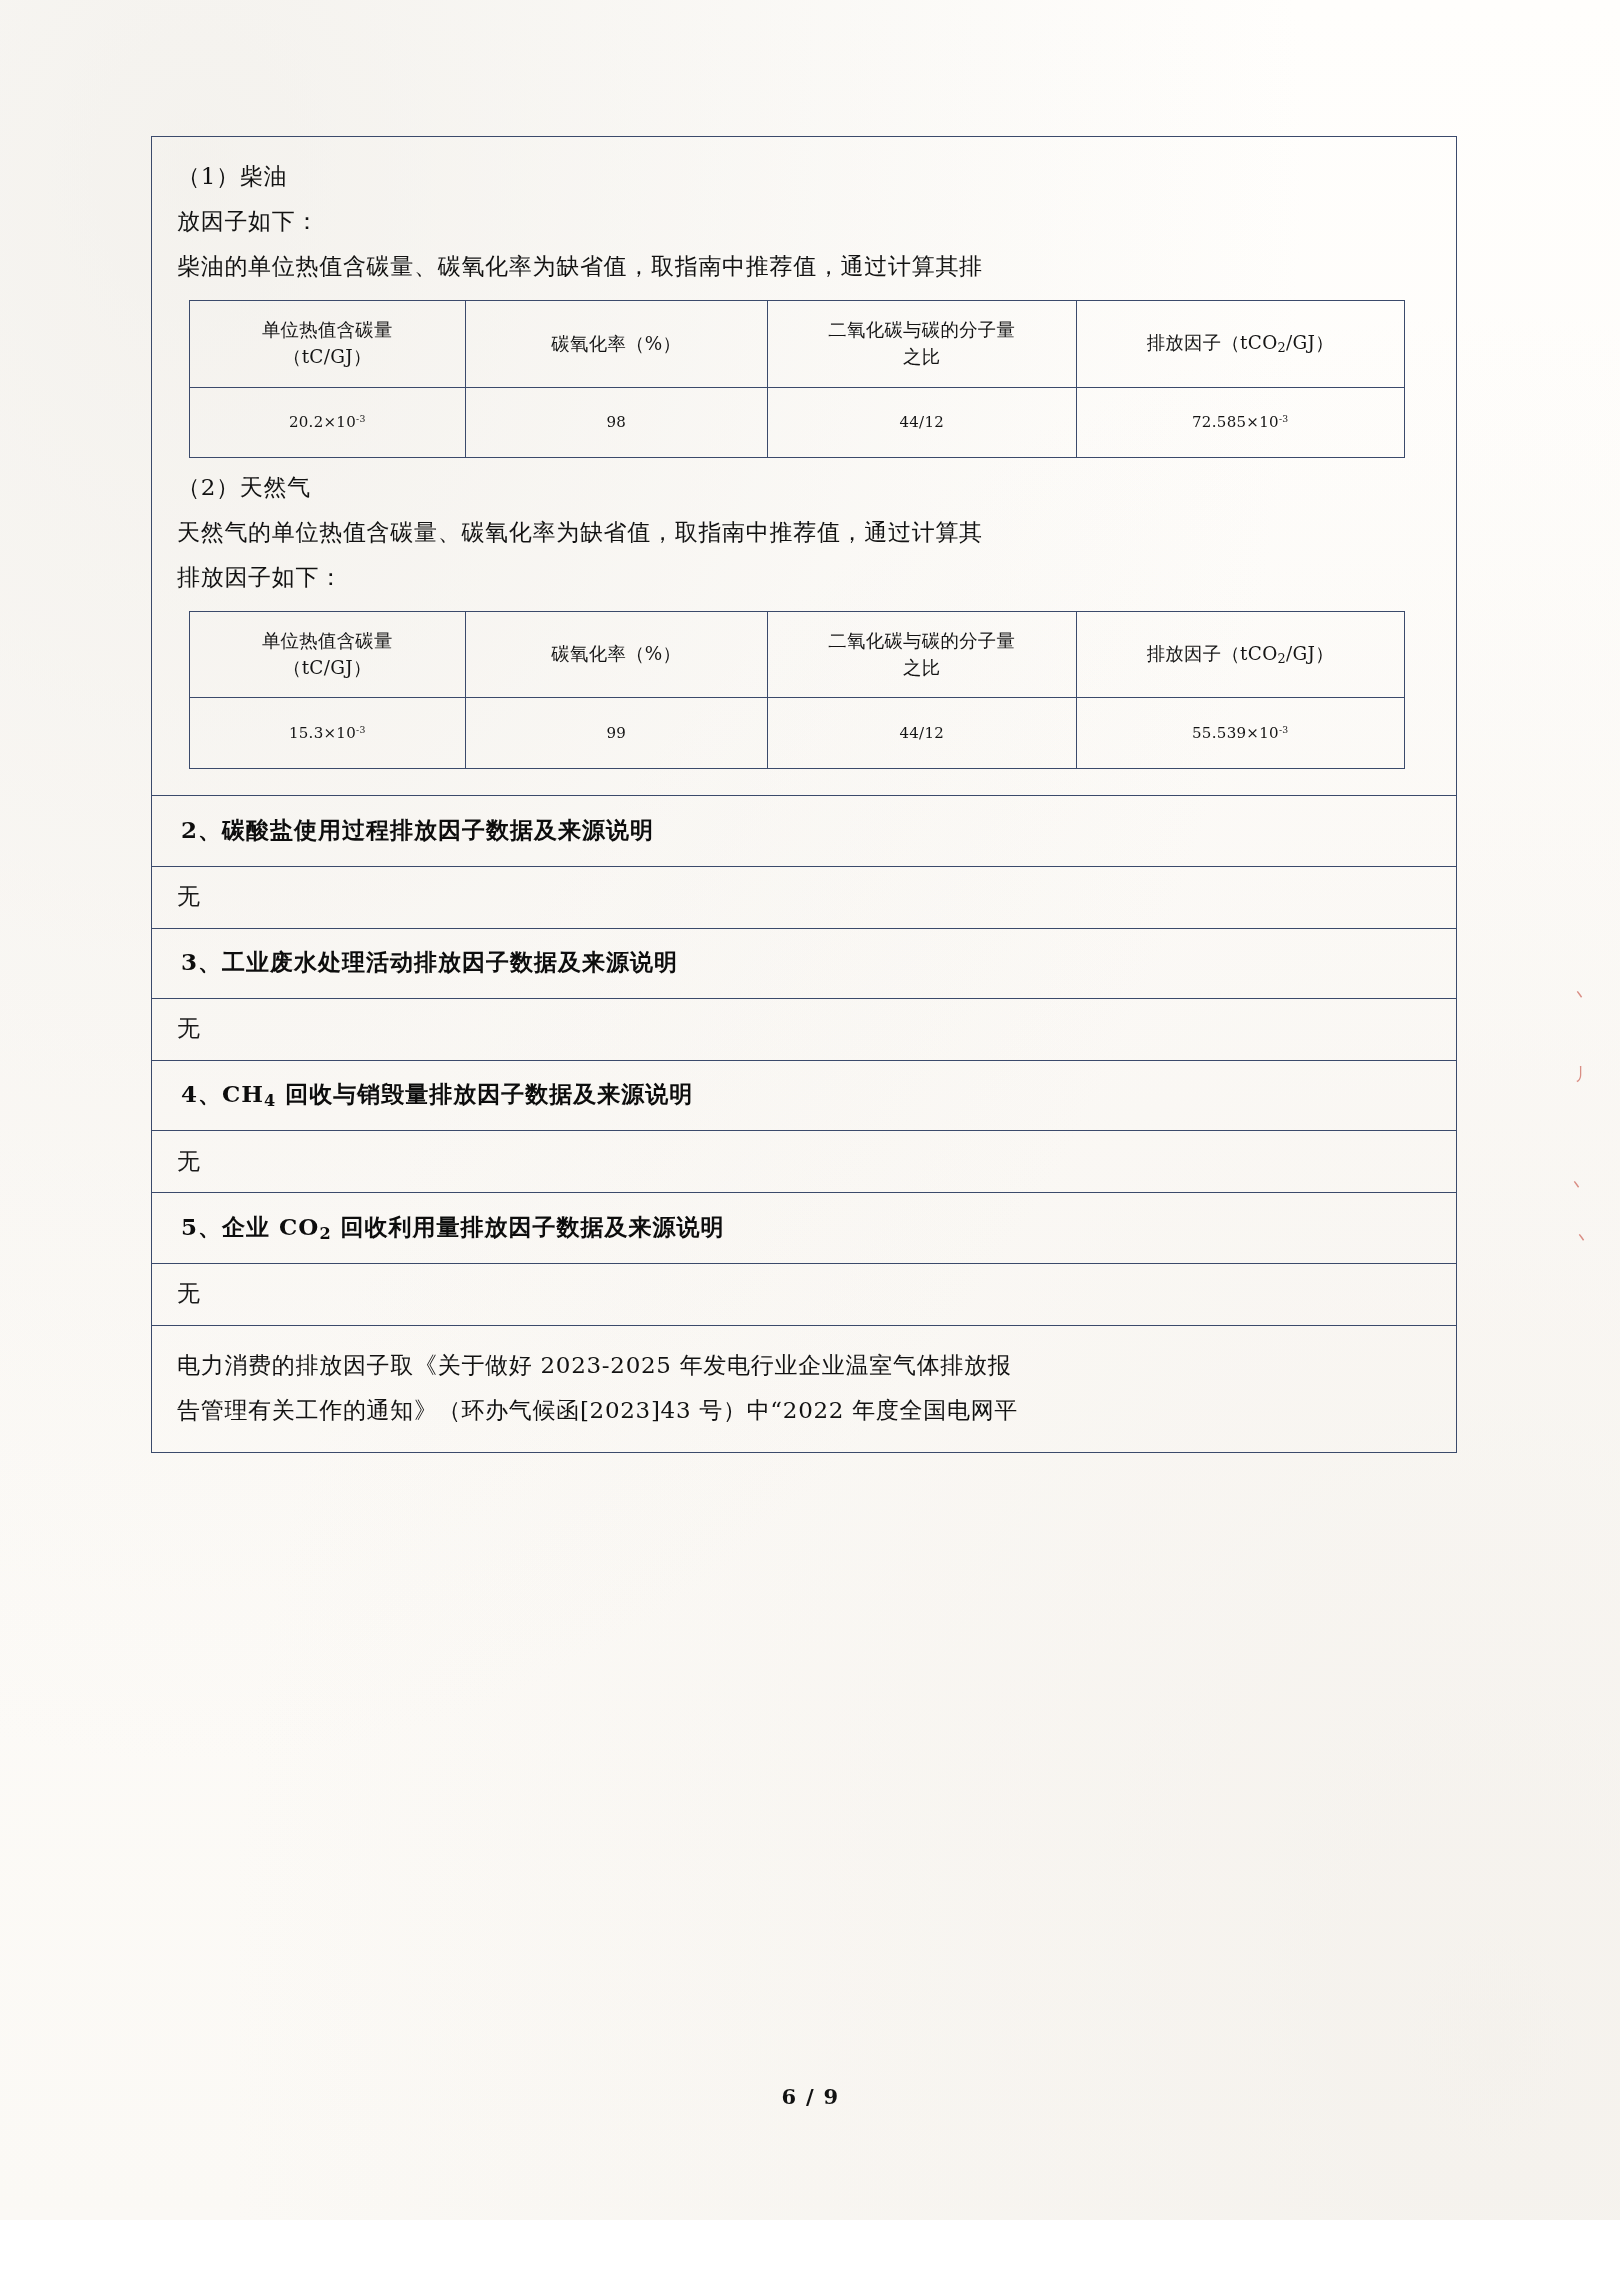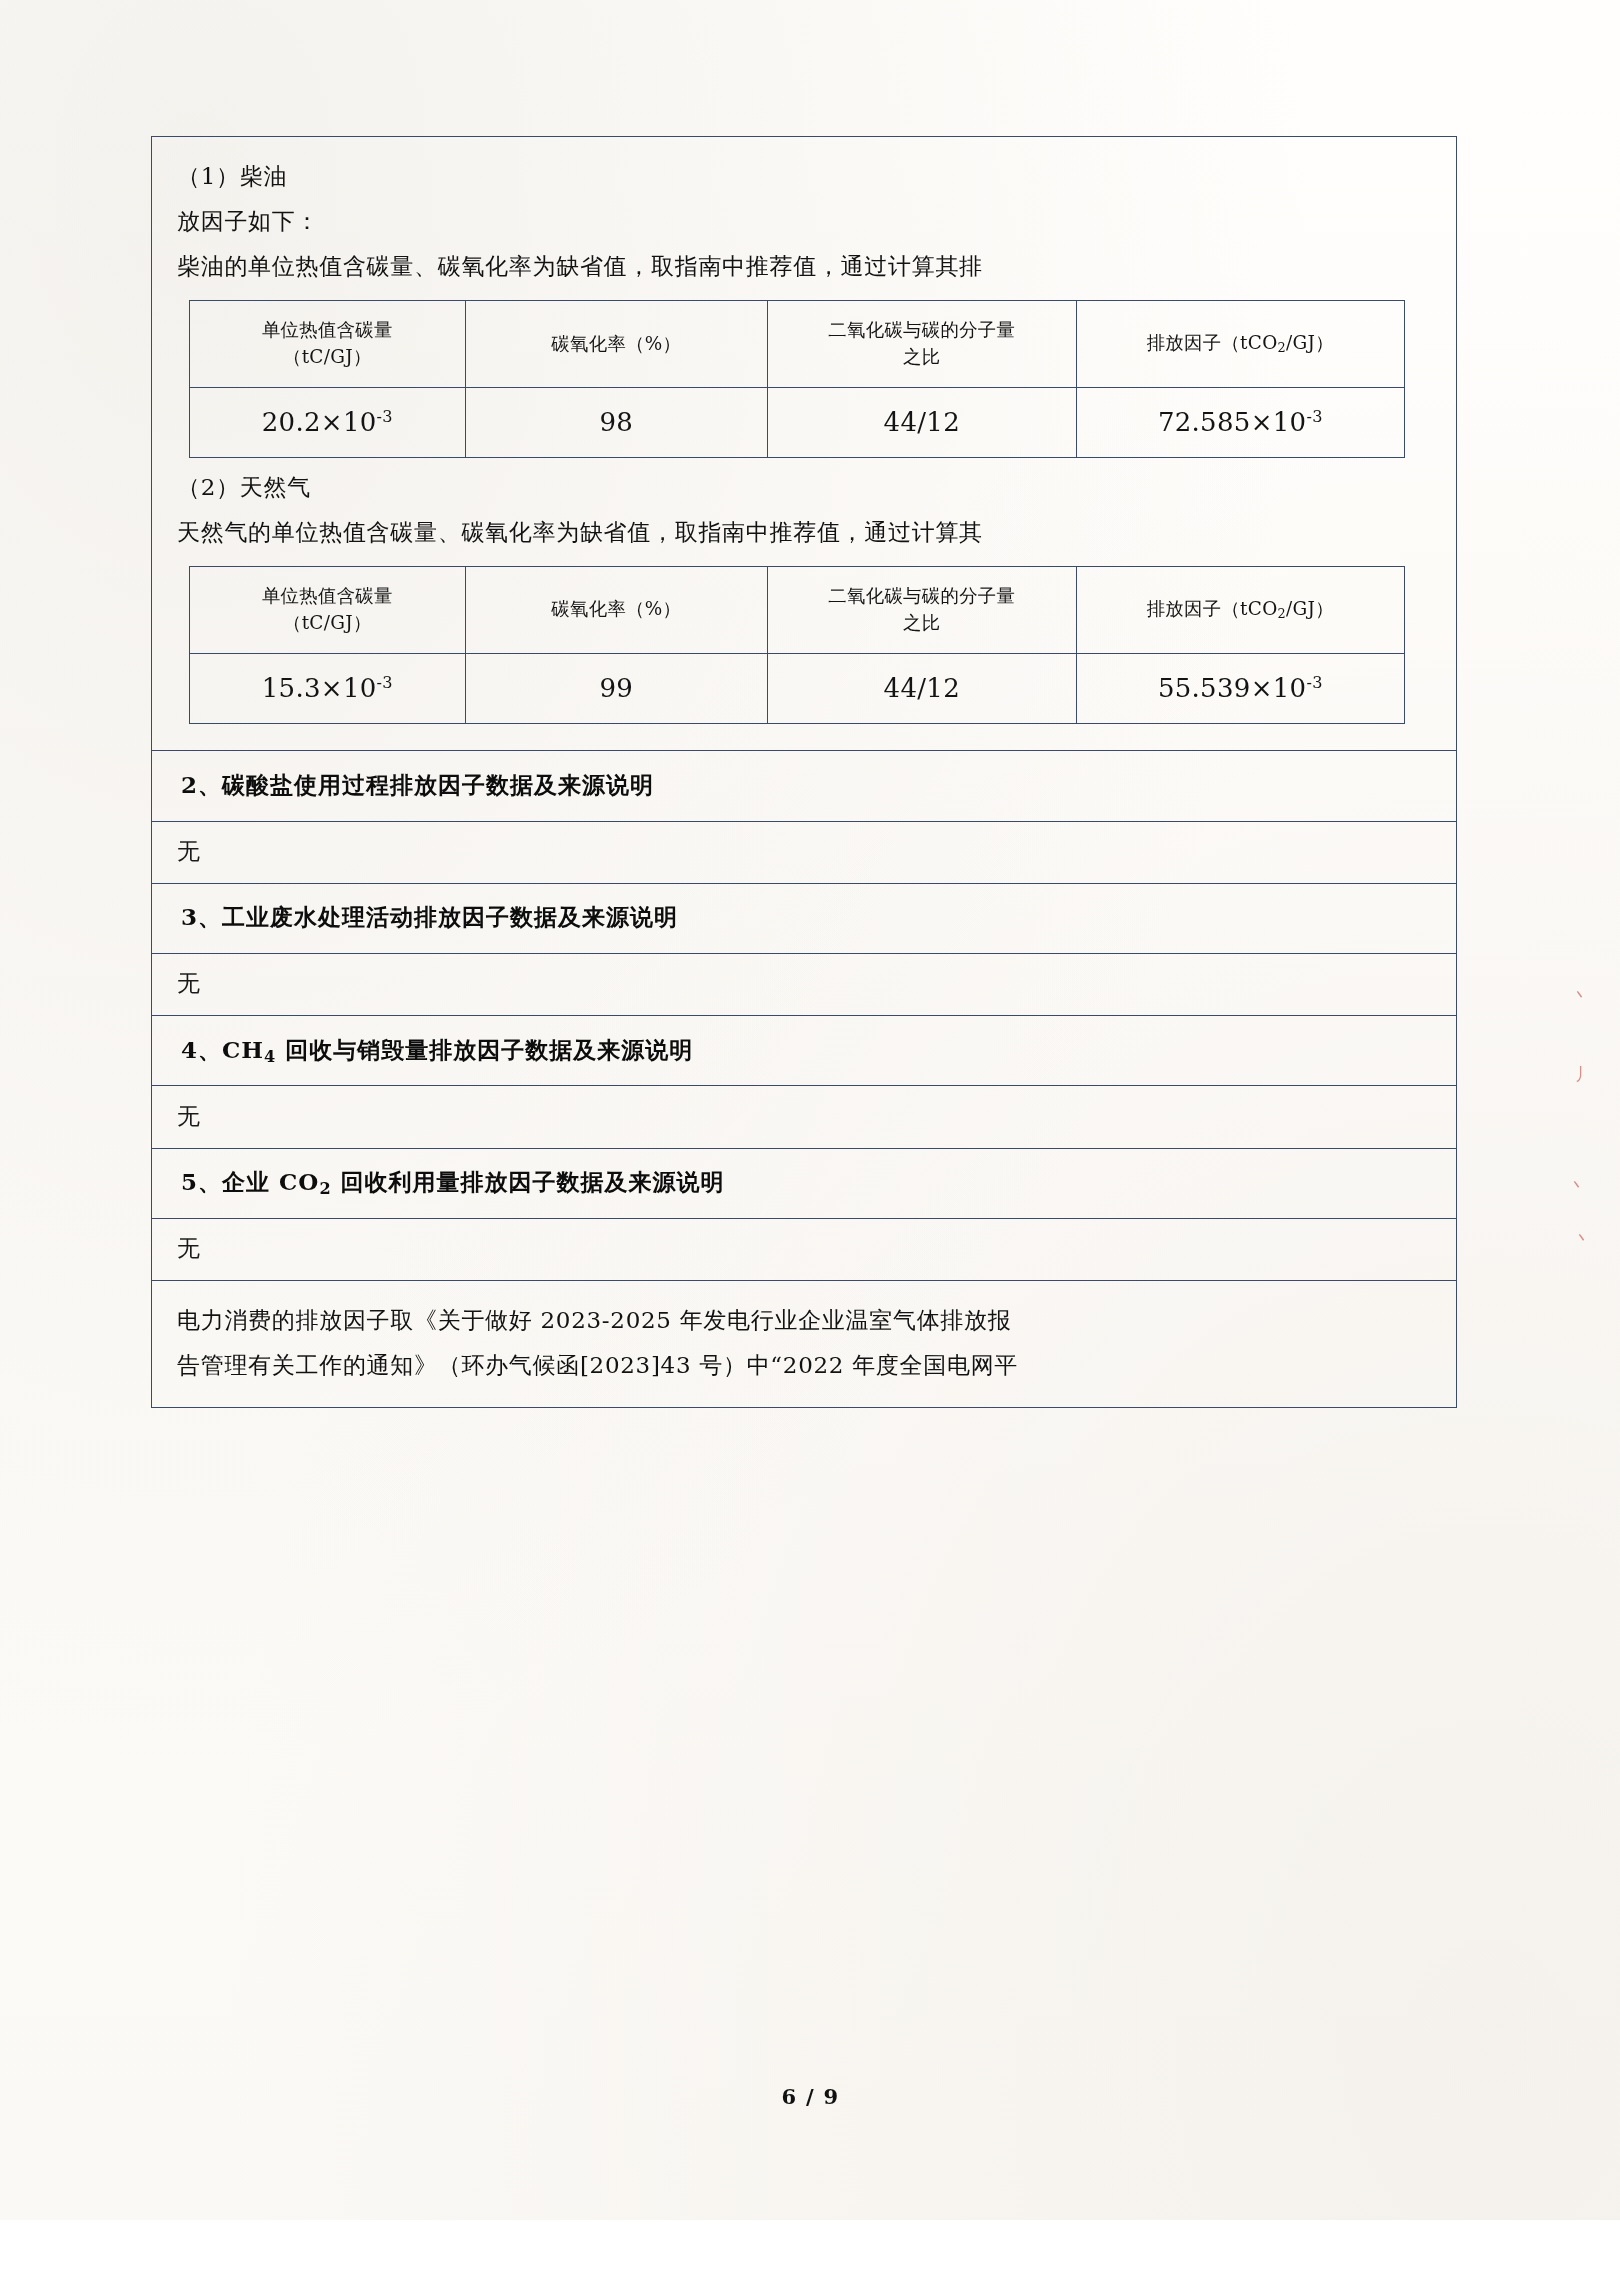--- a/index.html
+++ b/index.html
@@ -90,21 +90,21 @@
   }
   table.data th {
     font-weight: normal;
     padding: 10.5px 6.6px 11.8px 6.6px;
     line-height: 1.5;
     height: 63px;
   }
   table.data td {
     padding: 11.8px 6.6px;
     height: 46px;
-    font-size: 26px;
+    font-size: 15px;
   }
   sub { font-size: 0.7em; vertical-align: -0.25em; }
   sup { font-size: 0.62em; vertical-align: 0.55em; }
 
   .page-number {
     position: absolute;
     left: 0;
     width: 1621px;
     top: 2084px;
     text-align: center;
@@ -182,20 +182,21 @@
             </td>
             <td>
               <span>72.585×10</span><sup>-3</sup>
             </td>
           </tr>
         </tbody>
       </table>
 
       <p class="para">（2）天然气</p>
       <p class="para">天然气的单位热值含碳量、碳氧化率为缺省值，取指南中推荐值，通过计算其</p>
+      <p class="para">排放因子如下：</p>
 
       <table class="data">
         <colgroup>
           <col style="width:276px">
             <col style="width:302px">
             <col style="width:309px">
             <col style="width:328px">
         </colgroup>
         <thead>
           <tr>

